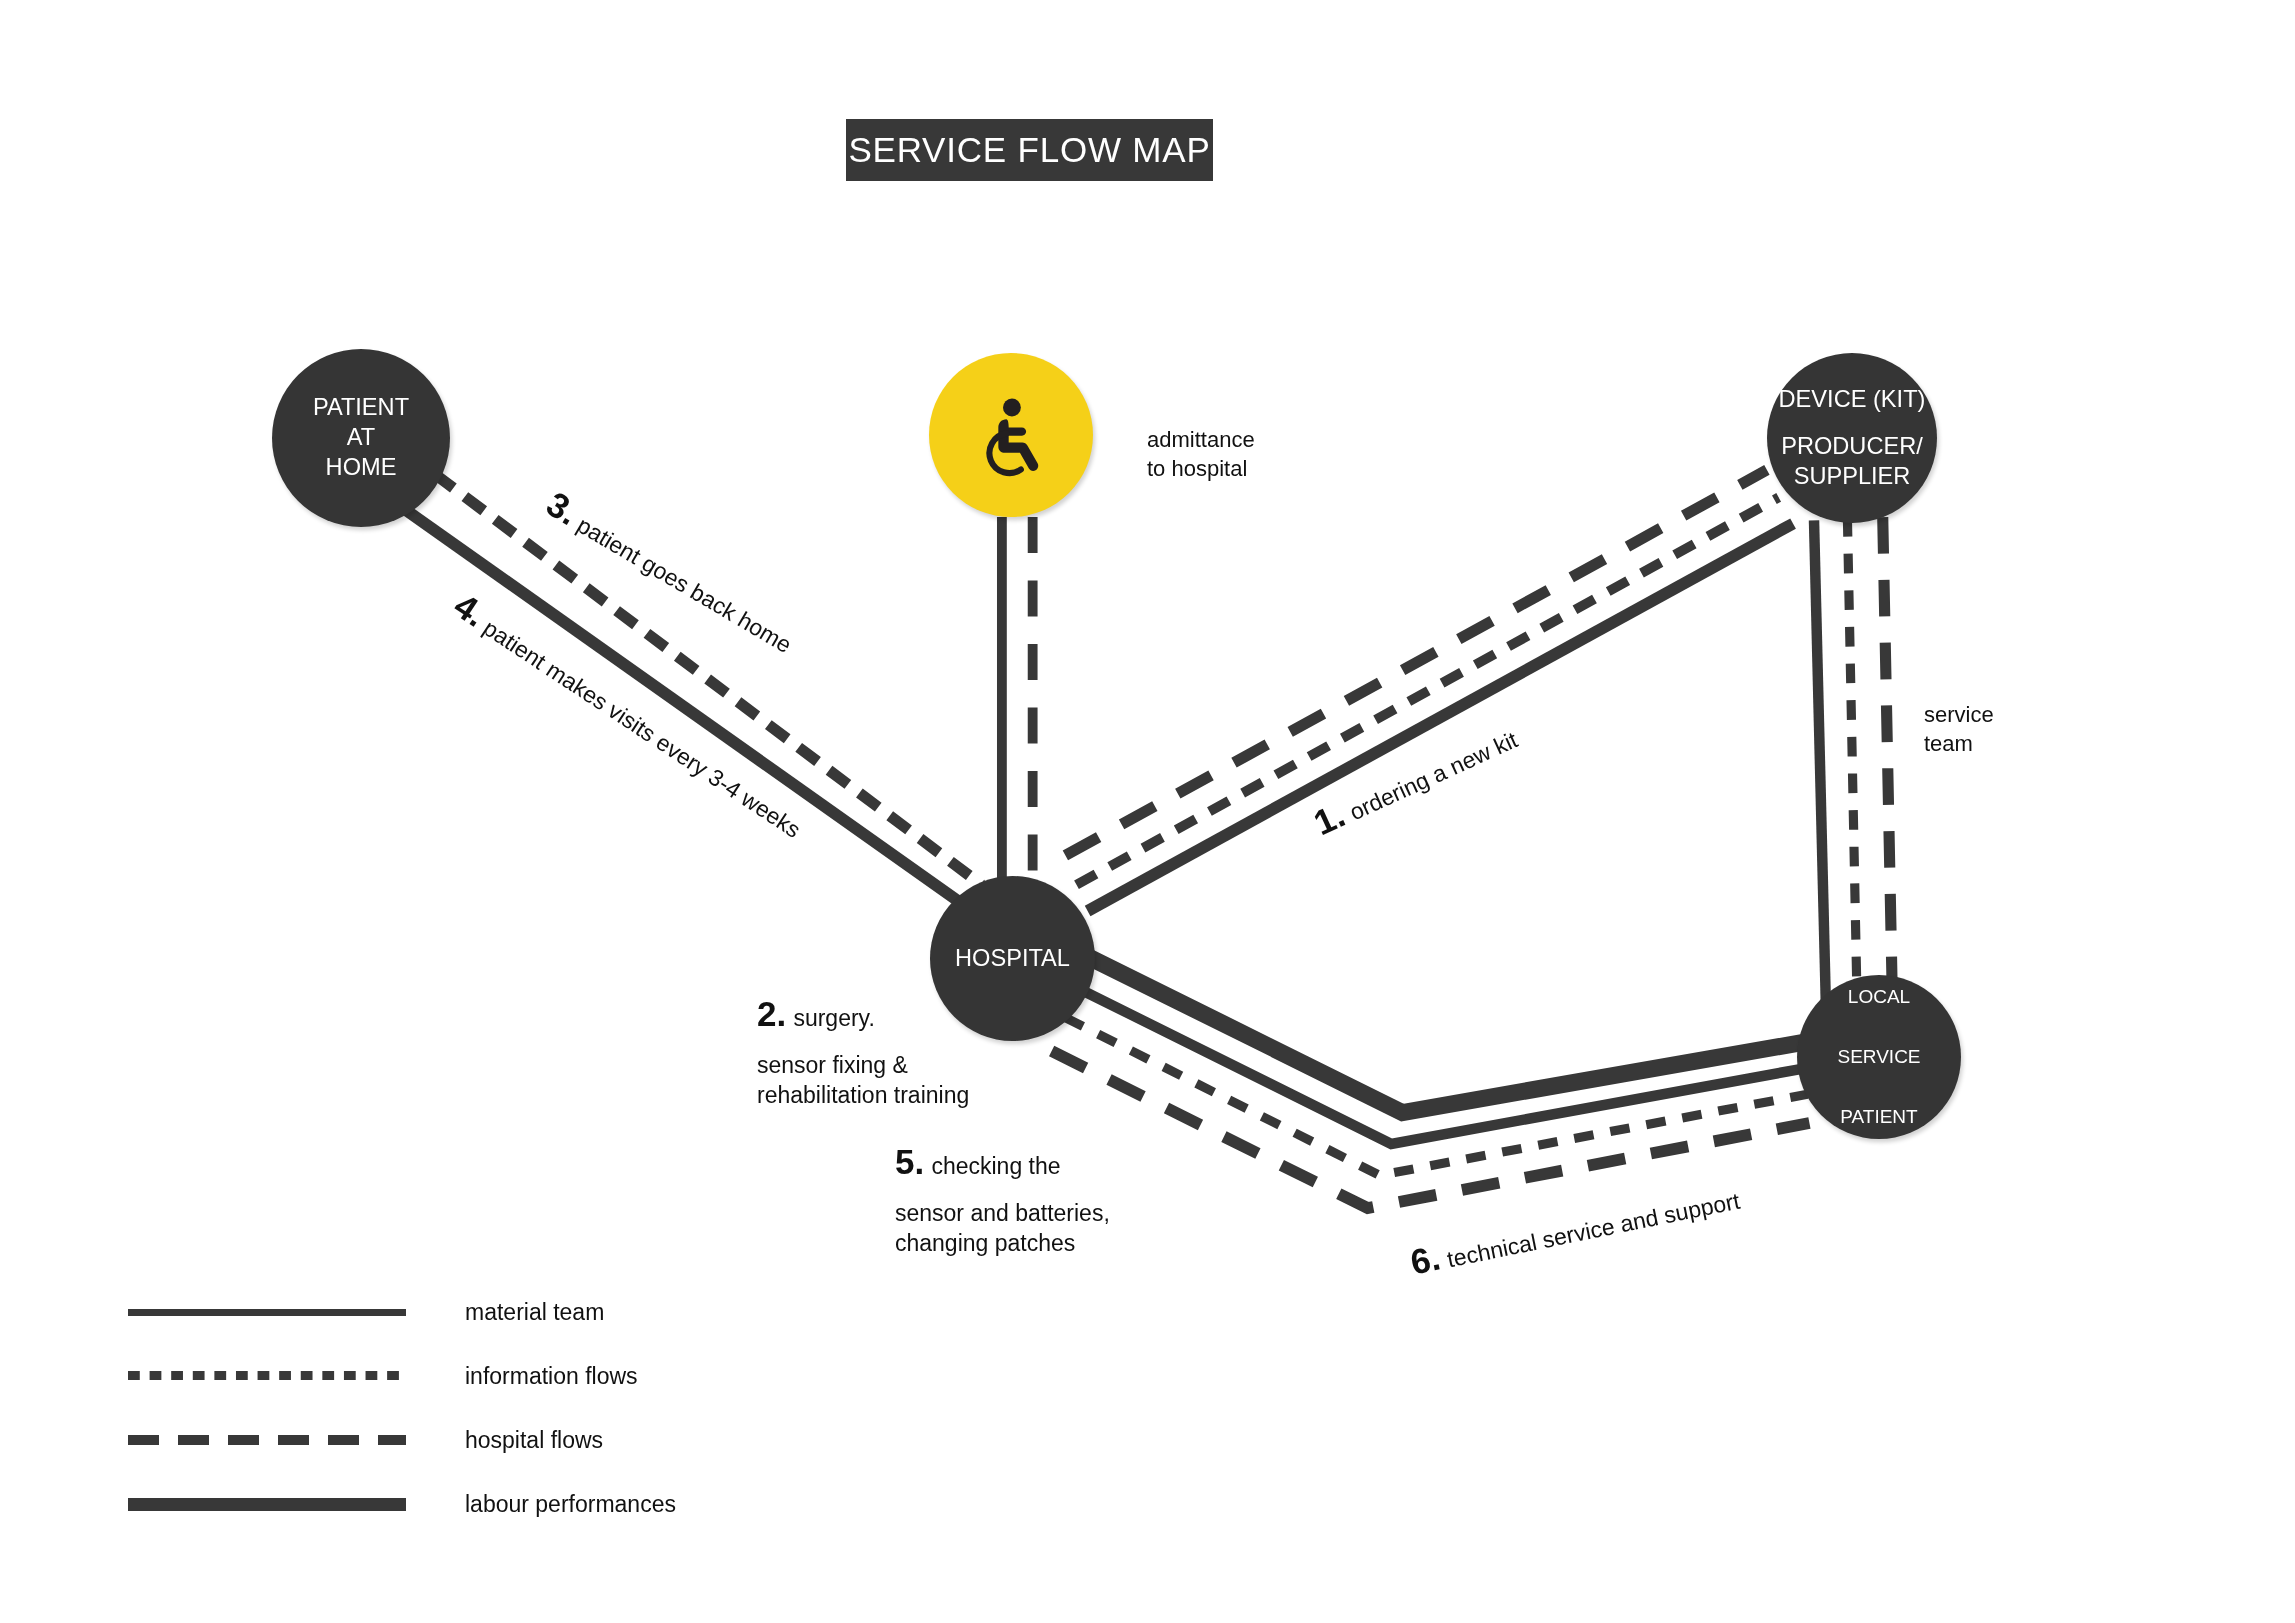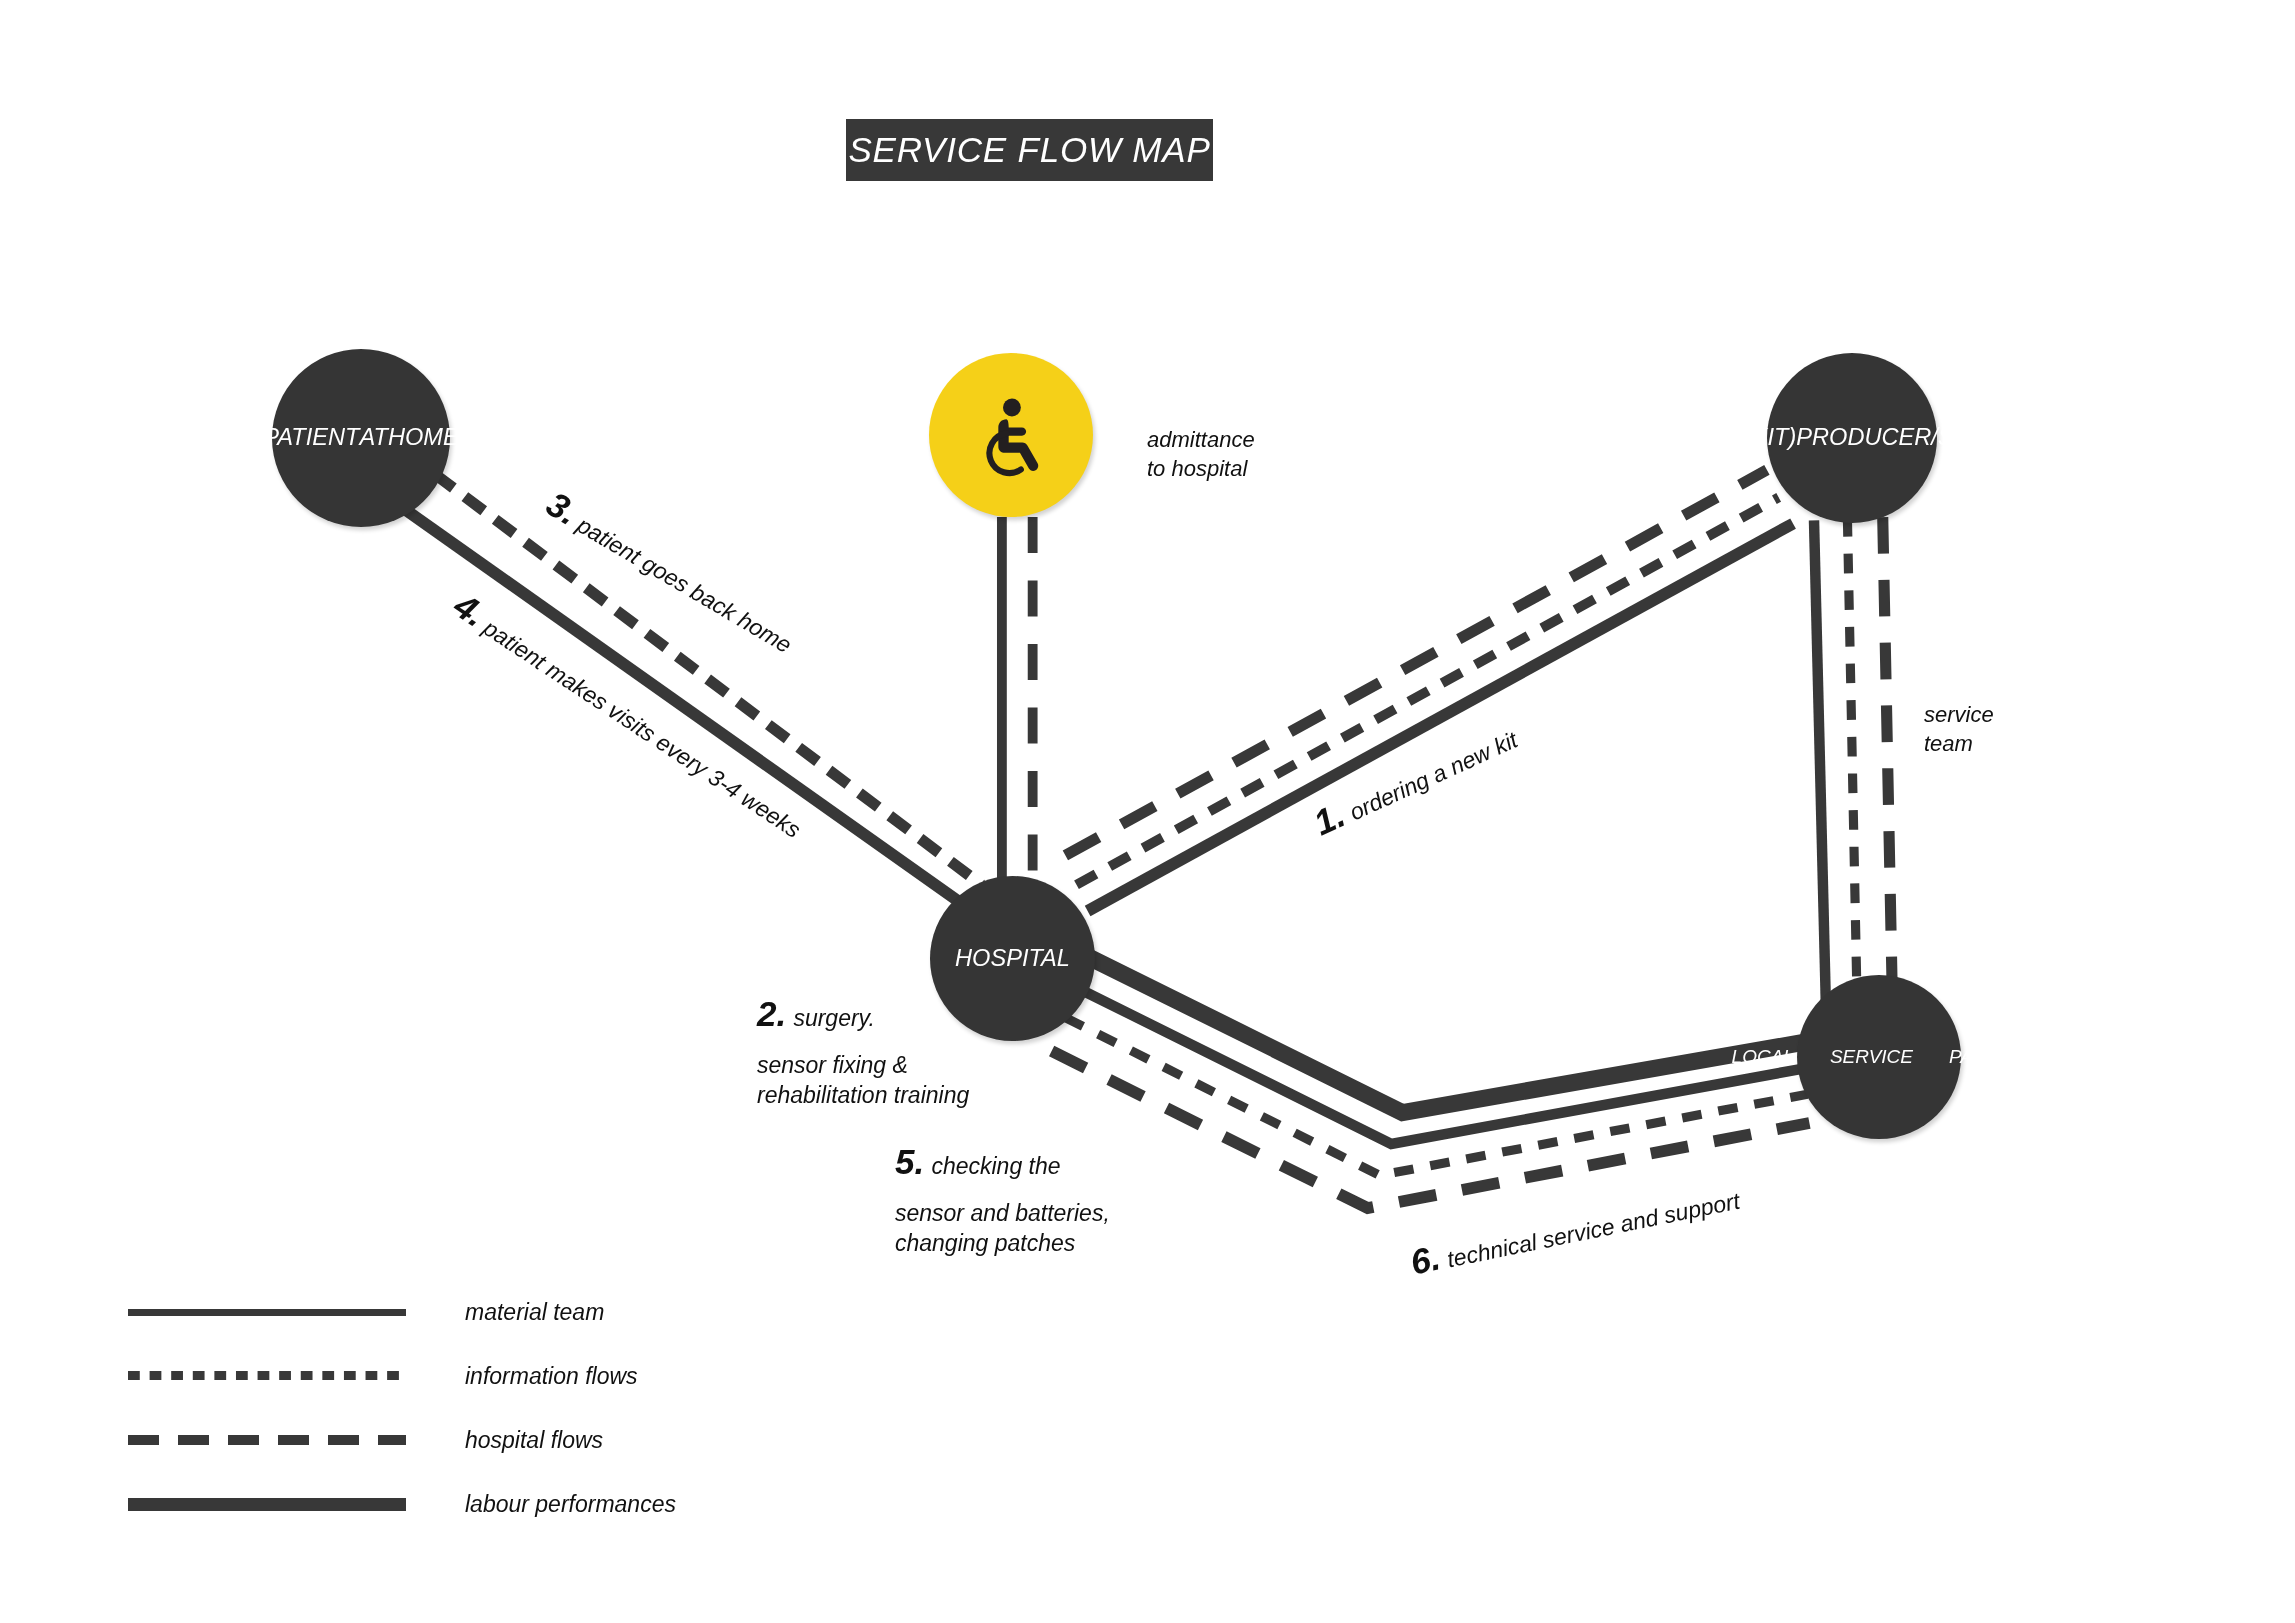--- a/index.html
+++ b/index.html
@@ -7,21 +7,20 @@
     padding: 0;
     background: #ffffff;
   }
   #stage {
     position: relative;
     width: 2295px;
     height: 1623px;
     background: #ffffff;
     font-family: "Liberation Sans", sans-serif;
     overflow: hidden;
-    font-style: italic;
   }
   svg#flow-canvas {
     position: absolute;
     left: 0; top: 0;
     width: 2295px;
     height: 1623px;
   }
 
   
   #title-banner {
@@ -42,21 +41,21 @@
     font-weight: 400;
     white-space: nowrap;
   }
 
   
   .node {
     position: absolute;
     border-radius: 50%;
     background: #353535;
     display: flex;
-    flex-direction: row;
+    flex-direction: column;
     align-items: center;
     justify-content: center;
     color: #ffffff;
     text-align: center;
     line-height: 1.26;
     box-shadow: 2px 3.3px 4.6px rgba(0,0,0,0.18);
   }
   .node .node-line { display: block; white-space: nowrap; }
   .node-gap { height: 0.75em; }
 

